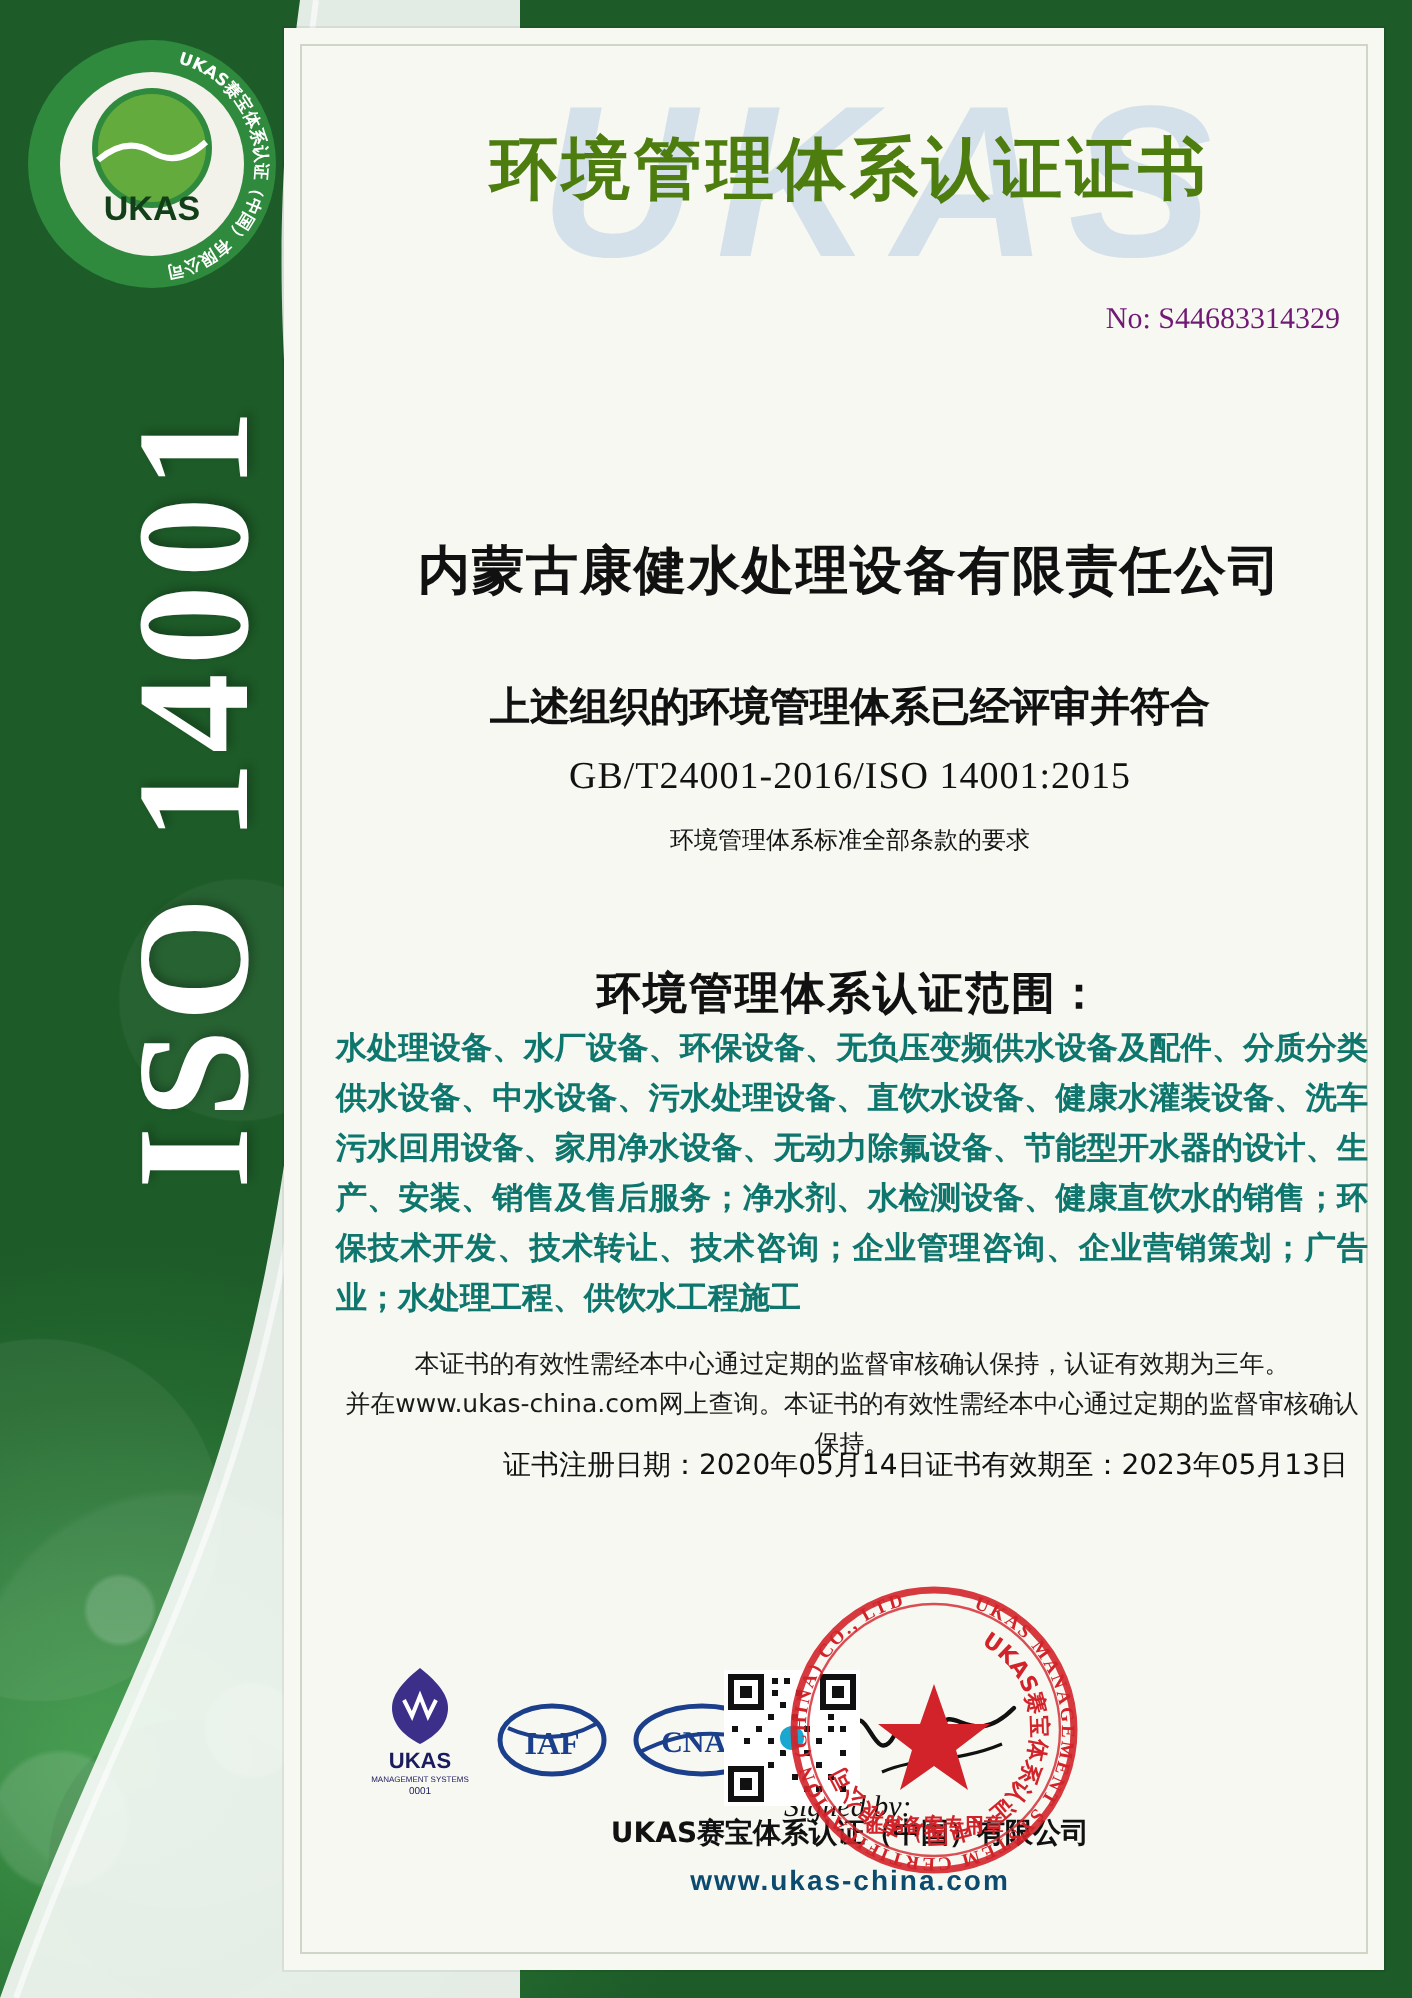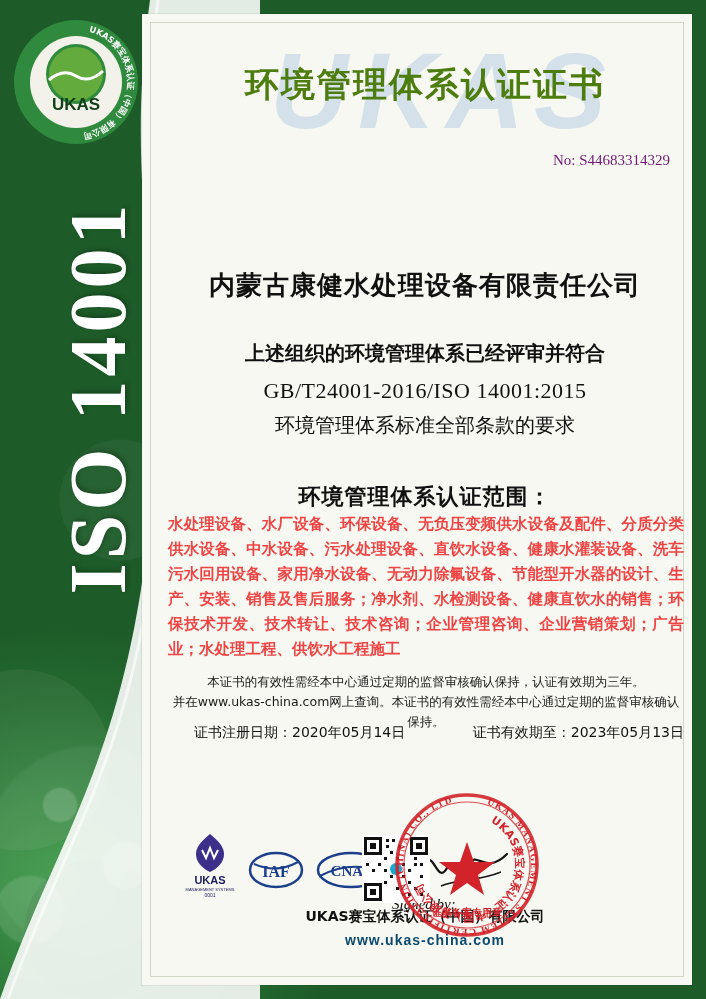--- a/index.html
+++ b/index.html
@@ -192,31 +192,31 @@
     font-weight: bold;
     font-size: 20px;
   }
   .stmt2 {
     position: absolute;
     top: 378px;
     left: 0;
     width: 530px;
     text-align: center;
     font-family: "Liberation Serif", serif;
-    font-size: 22px;
+    font-size: 19px;
     letter-spacing: .5px;
   }
   .stmt3 {
     position: absolute;
     top: 412px;
     left: 0;
     width: 530px;
     text-align: center;
     font-family: "DejaVu Sans", sans-serif;
-    font-size: 20px;
+    font-size: 12px;
   }
   .scope-title {
     position: absolute;
     top: 470px;
     left: 0;
     width: 530px;
     text-align: center;
     font-family: "DejaVu Sans", sans-serif;
     font-weight: bold;
     font-size: 22px;
@@ -227,40 +227,40 @@
     position: absolute;
     top: 512px;
     left: 8px;
     width: 516px;
     text-align: justify;
     text-align-last: left;
     font-family: "DejaVu Sans", sans-serif;
     font-weight: bold;
     font-size: 15.5px;
     line-height: 25px;
-    color: #ef4444;
+    color: #0f766e;
   }
   .note {
     position: absolute;
     top: 672px;
     left: 10px;
     width: 512px;
     text-align: center;
     font-family: "DejaVu Sans", sans-serif;
     font-size: 12.5px;
     line-height: 20px;
     color: #1a1a1a;
   }
   .dates {
     position: absolute;
     top: 724px;
-    left: 34px;
+    left: 24px;
     width: 490px;
     display: flex;
-    justify-content: space-between;
+    justify-content: flex-end;
     font-family: "DejaVu Sans", sans-serif;
     font-size: 14px;
   }
   
   .logos-row {
     position: absolute;
     top: 832px;
     left: 14px;
     width: 330px;
     height: 70px;

